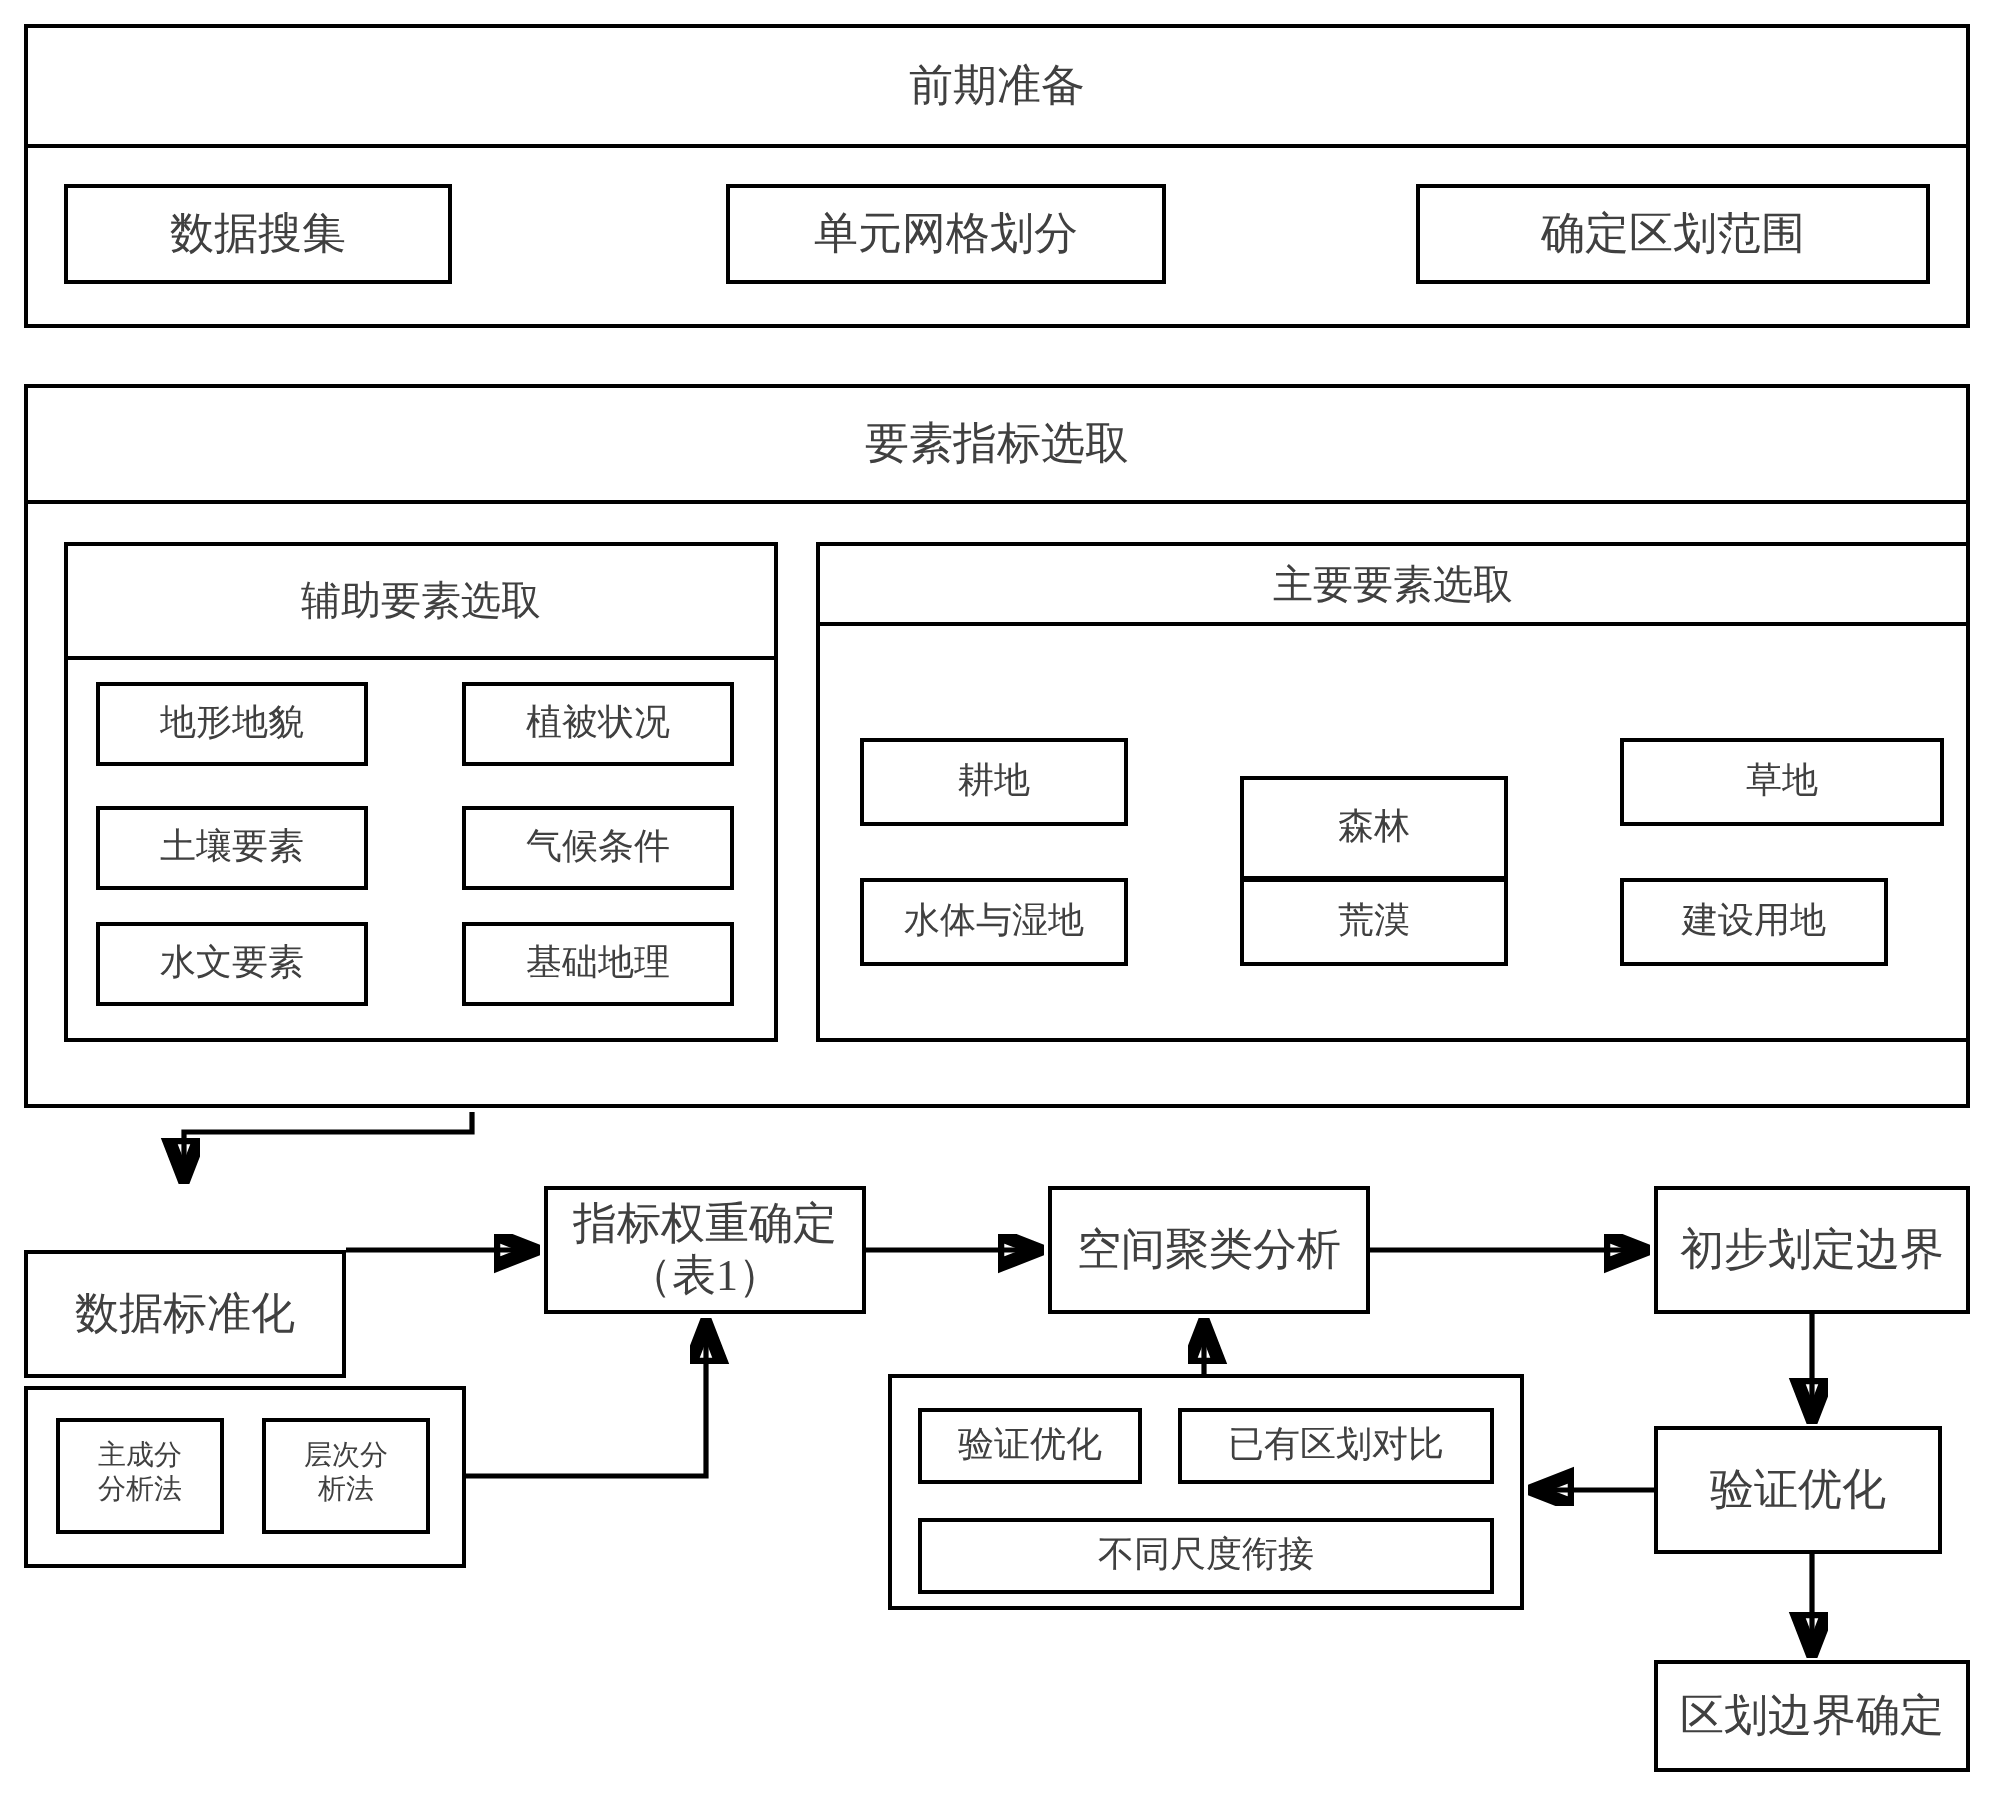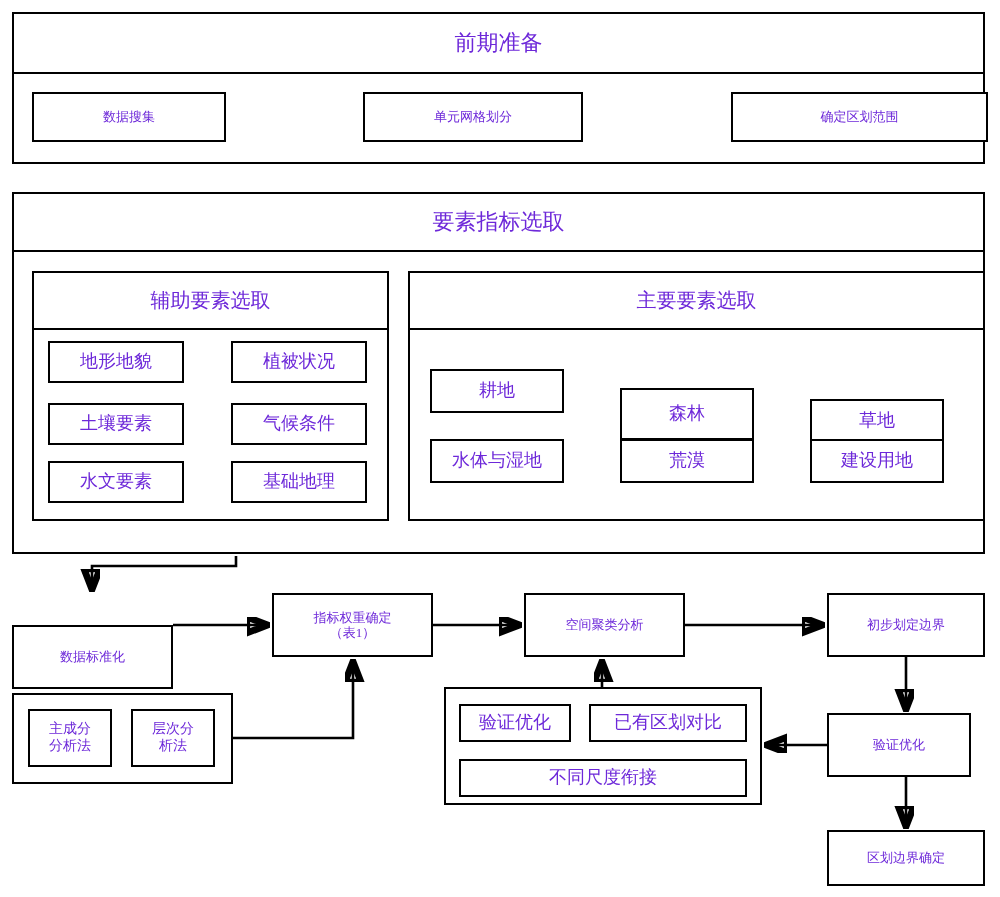--- a/index.html
+++ b/index.html
@@ -6,21 +6,21 @@
     margin: 0;
     padding: 0;
     background: #ffffff;
   }
   #canvas {
     position: relative;
     width: 1000px;
     height: 897px;
     background: #ffffff;
     font-family: "Liberation Serif", "DejaVu Serif", serif;
-    color: #6d28d9;
+    color: #404040;
     overflow: hidden;
   }
   .box {
     position: absolute;
     box-sizing: border-box;
     border: 2px solid #000000;
     background: #ffffff;
     display: flex;
     align-items: center;
     justify-content: center;
@@ -41,21 +41,21 @@
     top: 0;
     display: flex;
     align-items: center;
     justify-content: center;
     border-bottom: 2px solid #000000;
     box-sizing: border-box;
     text-align: center;
   }
   .t22 { font-size: 22px; }
   .t20 { font-size: 20px; }
-  .t19 { font-size: 13px; }
+  .t19 { font-size: 22px; }
   .t18 { font-size: 18px; }
   .t17 { font-size: 14px; }
   svg.edges {
     position: absolute;
     left: 0;
     top: 0;
     width: 1000px;
     height: 897px;
     pointer-events: none;
   }
@@ -68,42 +68,42 @@
 </head>
 <body>
 
 <div id="canvas">
 
   <div class="panel" style="left:12px; top:12px; width:973px; height:152px;">
     <div class="panel-title t22" style="height:60px;">前期准备</div>
   </div>
   <div class="box t19" style="left:32px; top:92px; width:194px; height:50px;">数据搜集</div>
   <div class="box t19" style="left:363px; top:92px; width:220px; height:50px;">单元网格划分</div>
-  <div class="box t19" style="left:731px; top:92px; width:257px; height:50px;">确定区划范围</div>
+  <div class="box t19" style="left:708px; top:92px; width:257px; height:50px;">确定区划范围</div>
 
   <div class="panel" style="left:12px; top:192px; width:973px; height:362px;">
     <div class="panel-title t22" style="height:58px;">要素指标选取</div>
   </div>
 
   <div class="panel" style="left:32px; top:271px; width:357px; height:250px;">
     <div class="panel-title t20" style="height:57px;">辅助要素选取</div>
   </div>
   <div class="box t18" style="left:48px; top:341px; width:136px; height:42px;">地形地貌</div>
   <div class="box t18" style="left:231px; top:341px; width:136px; height:42px;">植被状况</div>
   <div class="box t18" style="left:48px; top:403px; width:136px; height:42px;">土壤要素</div>
   <div class="box t18" style="left:231px; top:403px; width:136px; height:42px;">气候条件</div>
   <div class="box t18" style="left:48px; top:461px; width:136px; height:42px;">水文要素</div>
   <div class="box t18" style="left:231px; top:461px; width:136px; height:42px;">基础地理</div>
 
   <div class="panel" style="left:408px; top:271px; width:577px; height:250px;">
-    <div class="panel-title t20" style="height:57px;">主要要素选取</div>
+    <div class="panel-title t20" style="height:40px;">主要要素选取</div>
   </div>
   <div class="box t18" style="left:430px; top:369px; width:134px; height:44px;">耕地</div>
   <div class="box t18" style="left:620px; top:388px; width:134px; height:52px;">森林</div>
-  <div class="box t18" style="left:810px; top:369px; width:134px; height:44px;margin-top:30px;">草地</div>
+  <div class="box t18" style="left:810px; top:369px; width:162px; height:44px;">草地</div>
   <div class="box t18" style="left:430px; top:439px; width:134px; height:44px;">水体与湿地</div>
   <div class="box t18" style="left:810px; top:439px; width:134px; height:44px;">建设用地</div>
   <div class="box t18" style="left:620px; top:439px; width:134px; height:44px;">荒漠</div>
 
   <div class="box t19" style="left:12px; top:593px; width:161px; height:64px;margin-top:32px;">数据标准化</div>
   <div class="box t19" style="left:272px; top:593px; width:161px; height:64px;">指标权重确定
 （表1）</div>
   <div class="box t19" style="left:524px; top:593px; width:161px; height:64px;">空间聚类分析</div>
   <div class="box t19" style="left:827px; top:593px; width:158px; height:64px;">初步划定边界</div>
   <div class="box t19" style="left:827px; top:713px; width:144px; height:64px;">验证优化</div>

